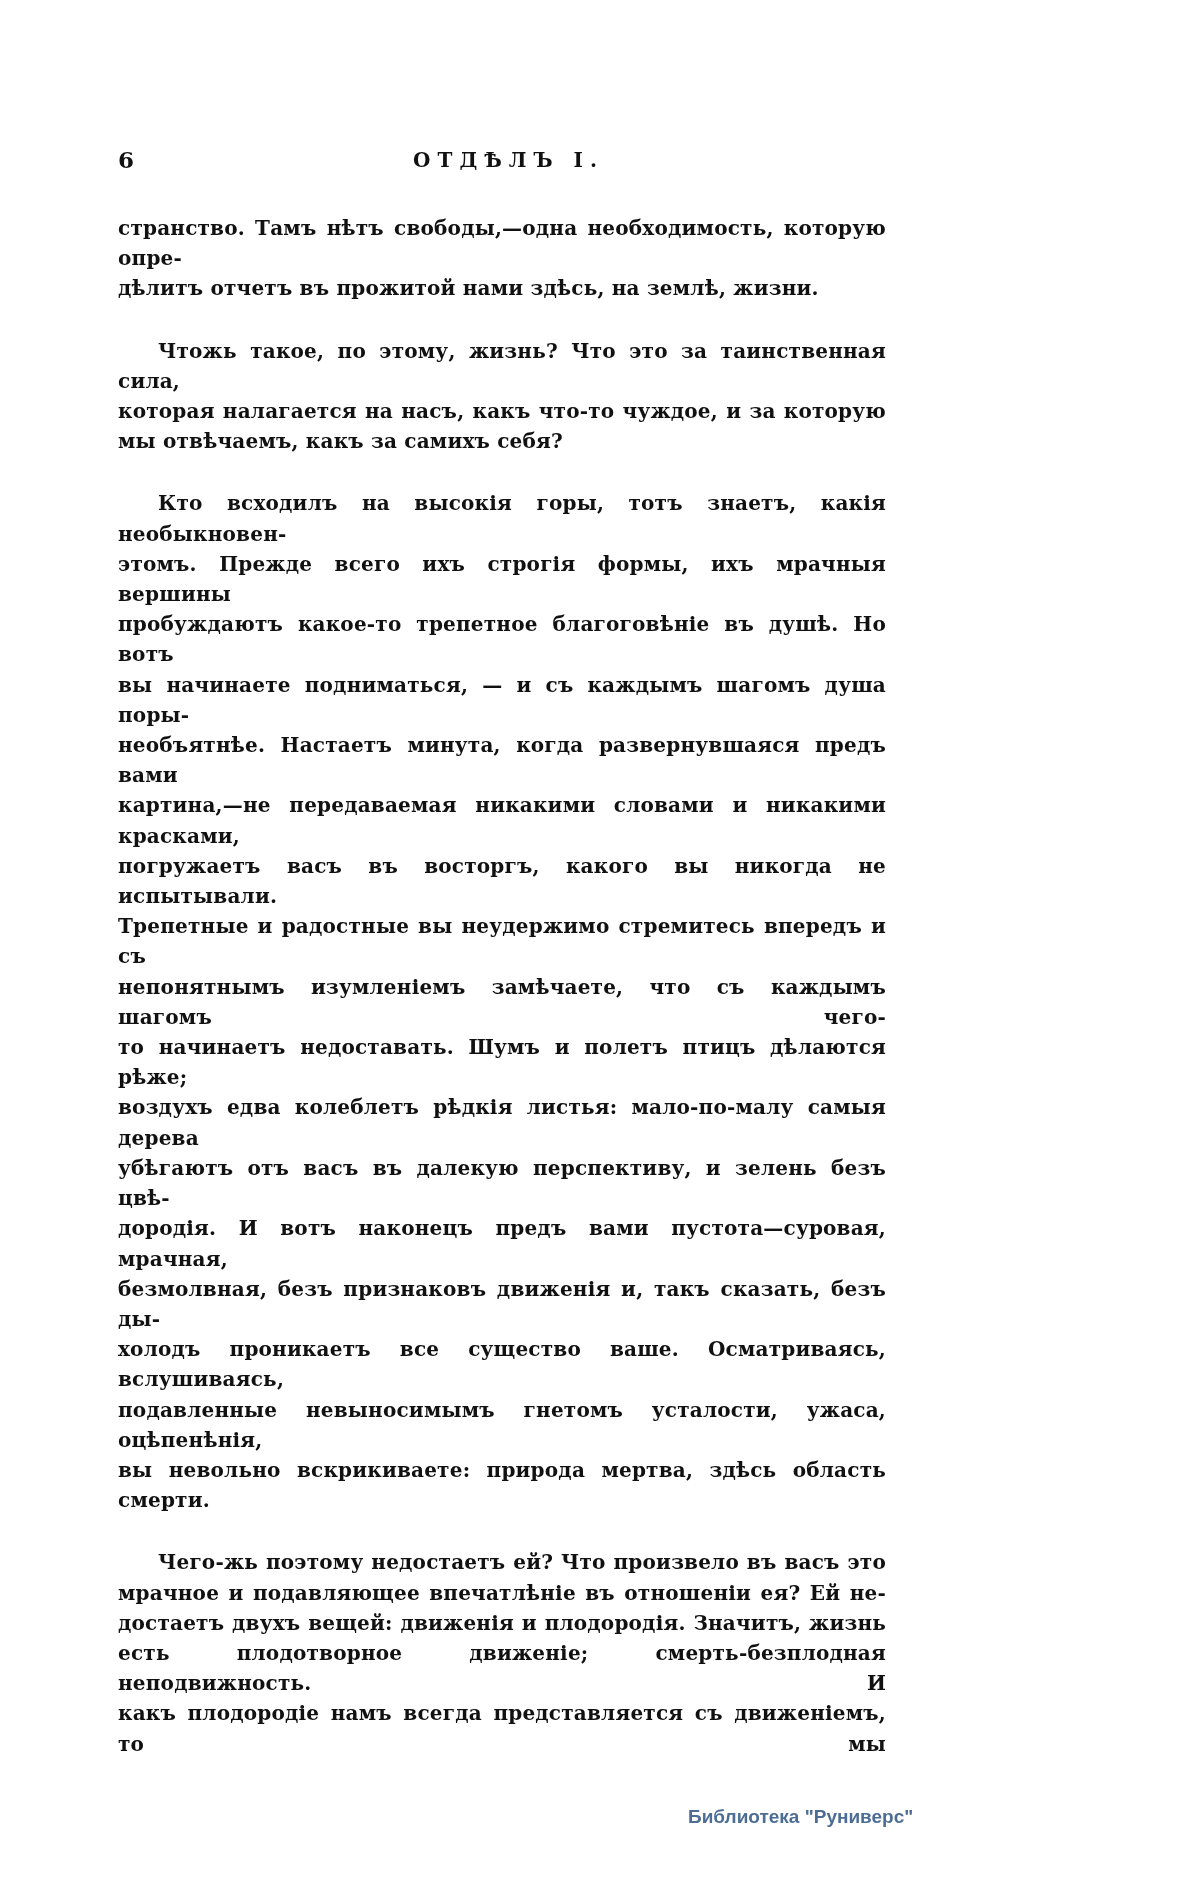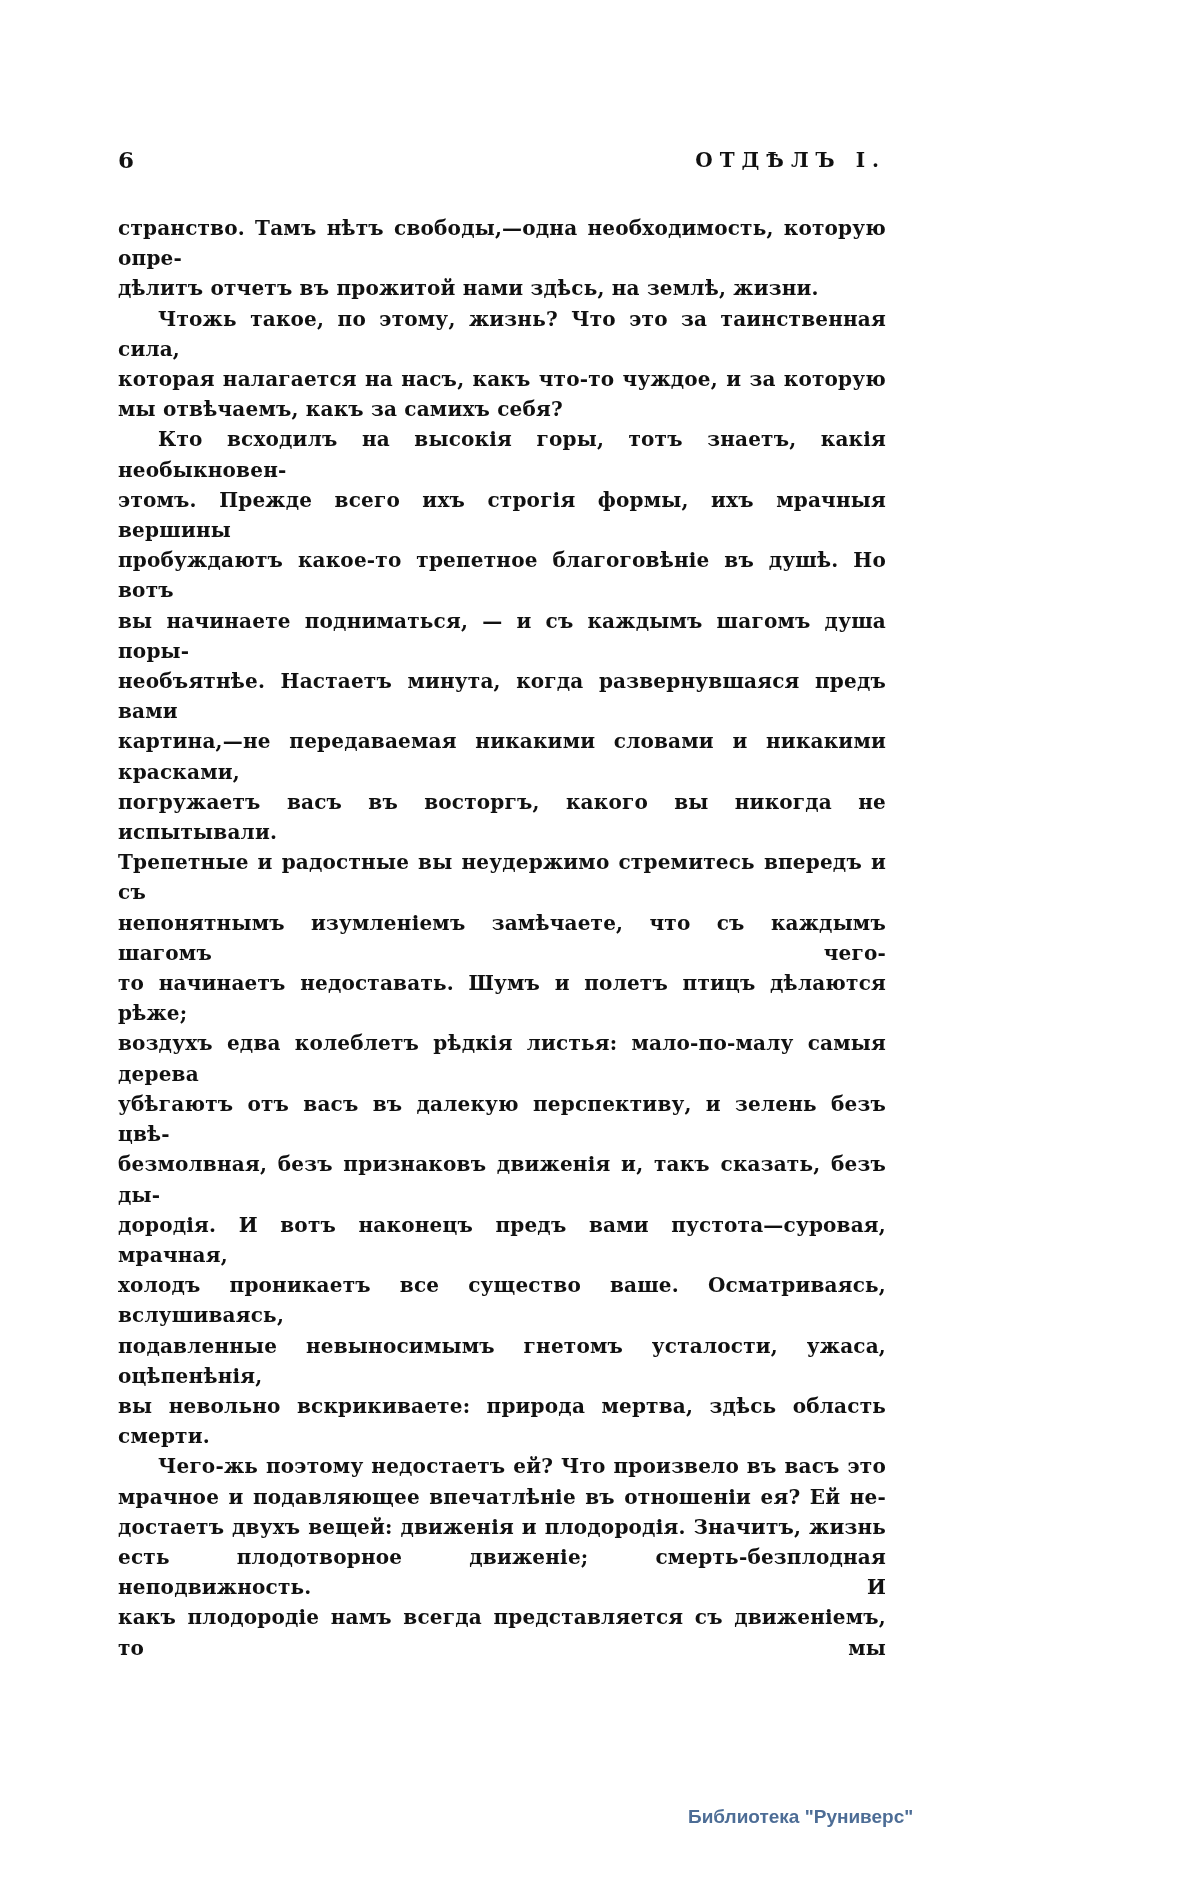--- a/index.html
+++ b/index.html
@@ -24,42 +24,42 @@
     left: 0;
     top: 0;
     font-size: 23px;
     font-weight: bold;
   }
   .section-header {
     position: absolute;
     left: 13px;
     right: 0;
     top: 2px;
-    text-align: right;
+    text-align: center;
     font-size: 20px;
     font-weight: bold;
     letter-spacing: 7px;
   }
   .body-text {
     position: absolute;
     top: 213px;
     left: 118px;
     width: 768px;
     font-size: 20px;
     font-weight: bold;
     line-height: 30.2px;
     letter-spacing: 0.2px;
   }
   .paragraph { margin: 0; }
   .line {
     text-align: justify;
     text-align-last: justify;
   }
   .line.last { text-align-last: left; }
-  .line.indent { text-indent: 40px; }
+  .line.indent { text-indent: 40px; margin-top: 32px; }
   .footer {
     position: absolute;
     left: 688px;
     top: 1806px;
     font-family: "Liberation Sans", sans-serif;
     font-size: 19px;
     font-weight: bold;
     color: #4d6d96;
   }
 </style>
@@ -87,22 +87,22 @@
         <div class="line">пробуждаютъ какое-то трепетное благоговѣніе въ душѣ. Но вотъ</div>
         <div class="line">вы начинаете подниматься, — и съ каждымъ шагомъ душа поры-</div>
         <div class="line">необъятнѣе. Настаетъ минута, когда развернувшаяся предъ вами</div>
         <div class="line">картина,—не передаваемая никакими словами и никакими красками,</div>
         <div class="line">погружаетъ васъ въ восторгъ, какого вы никогда не испытывали.</div>
         <div class="line">Трепетные и радостные вы неудержимо стремитесь впередъ и съ</div>
         <div class="line">непонятнымъ изумленіемъ замѣчаете, что съ каждымъ шагомъ чего-</div>
         <div class="line">то начинаетъ недоставать. Шумъ и полетъ птицъ дѣлаются рѣже;</div>
         <div class="line">воздухъ едва колеблетъ рѣдкія листья: мало-по-малу самыя дерева</div>
         <div class="line">убѣгаютъ отъ васъ въ далекую перспективу, и зелень безъ цвѣ-</div>
+        <div class="line">дородія. И вотъ наконецъ предъ вами пустота—суровая, мрачная,</div>
         <div class="line">безмолвная, безъ признаковъ движенія и, такъ сказать, безъ ды-</div>
-        <div class="line">дородія. И вотъ наконецъ предъ вами пустота—суровая, мрачная,</div>
         <div class="line">холодъ проникаетъ все существо ваше. Осматриваясь, вслушиваясь,</div>
         <div class="line">подавленные невыносимымъ гнетомъ усталости, ужаса, оцѣпенѣнія,</div>
         <div class="line last">вы невольно вскрикиваете: природа мертва, здѣсь область смерти.</div>
       </div>
       <div class="paragraph">
         <div class="line indent">Чего-жь поэтому недостаетъ ей? Что произвело въ васъ это</div>
         <div class="line">мрачное и подавляющее впечатлѣніе въ отношеніи ея? Ей не-</div>
         <div class="line">достаетъ двухъ вещей: движенія и плодородія. Значитъ, жизнь</div>
         <div class="line">есть плодотворное движеніе; смерть-безплодная неподвижность. И</div>
         <div class="line">какъ плодородіе намъ всегда представляется съ движеніемъ, то мы</div>

